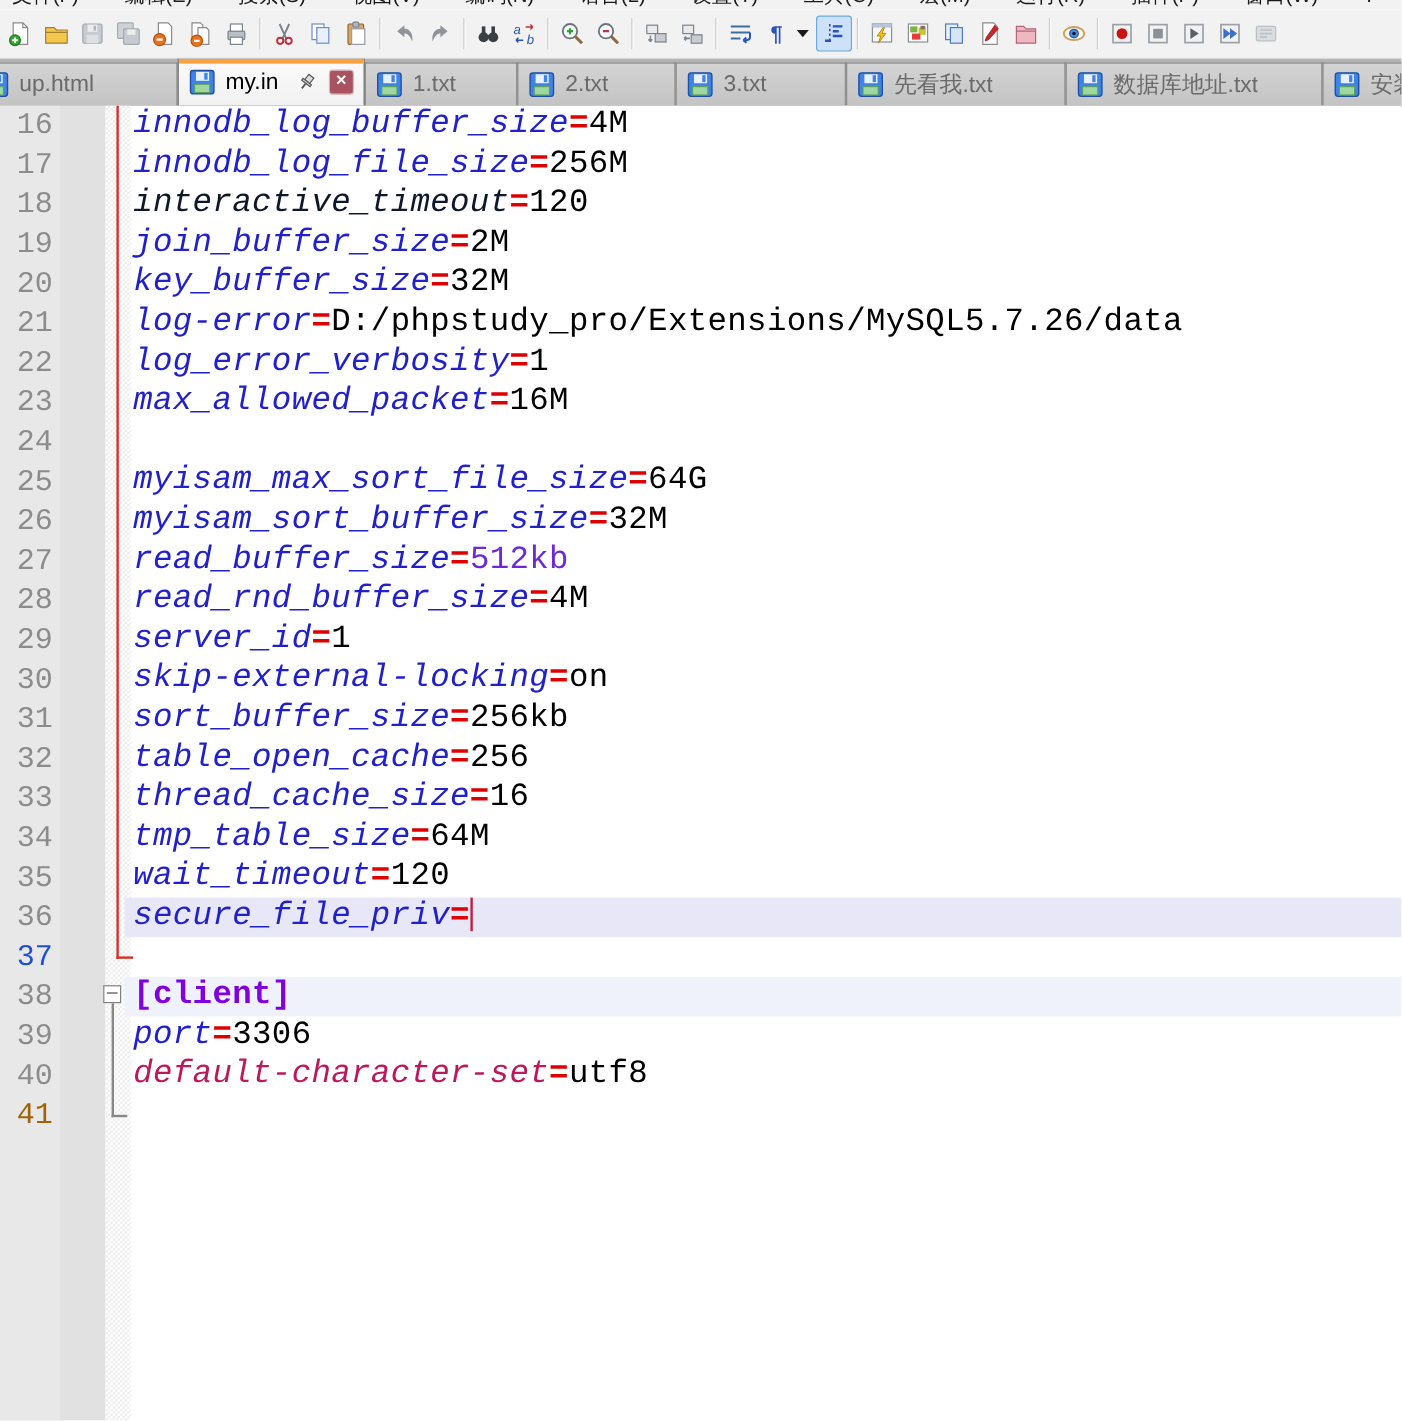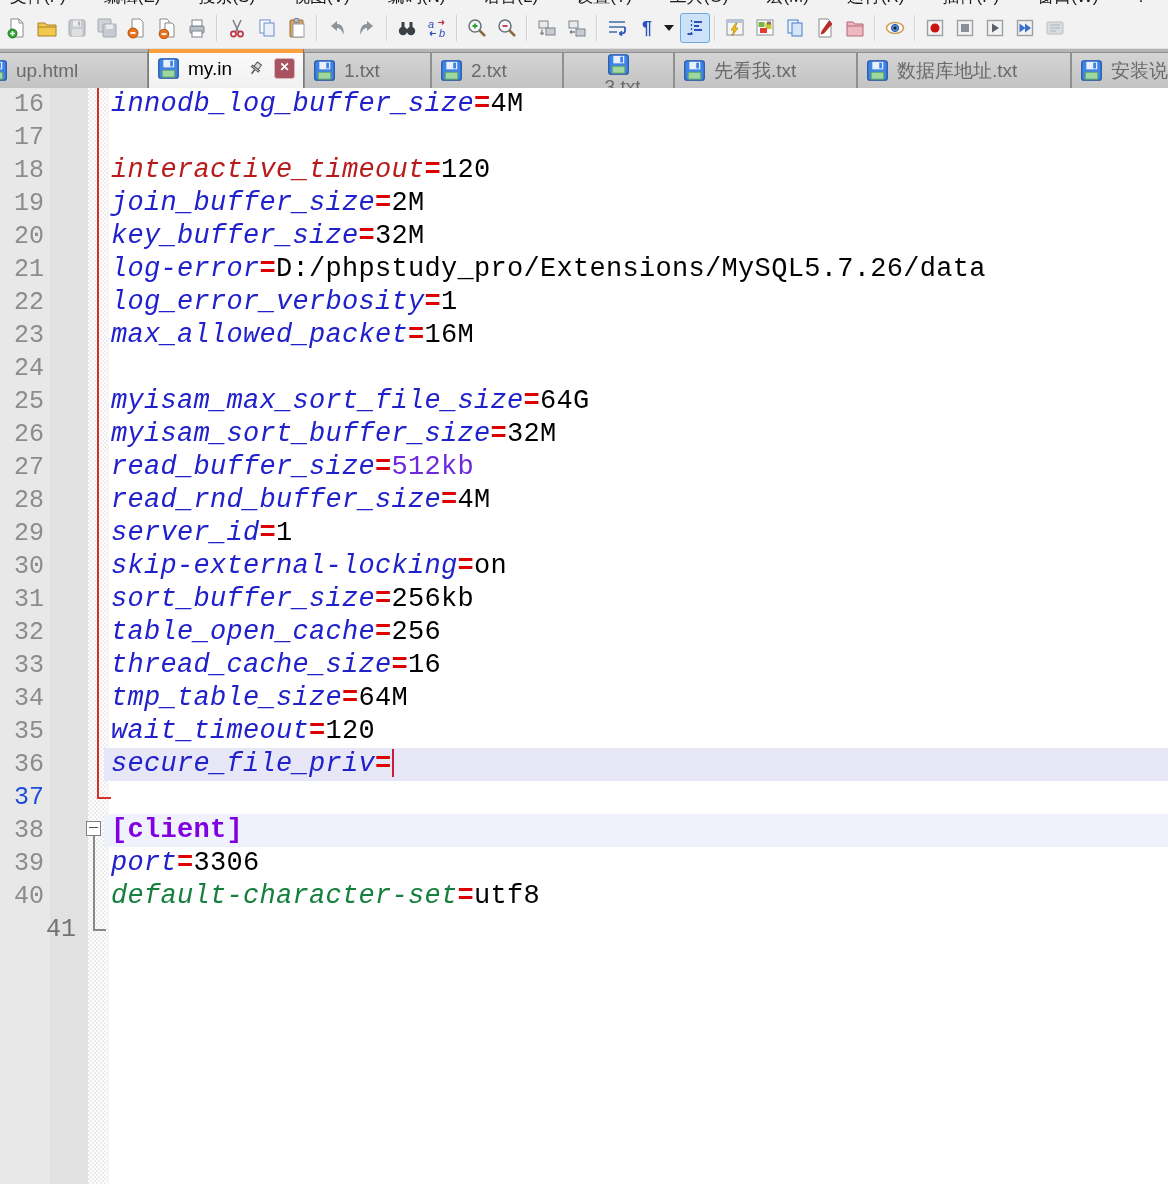--- a/index.html
+++ b/index.html
@@ -468,21 +468,21 @@
       <span class="tab-ico">
         <svg width="23" height="23" viewBox="0 0 20 20" xmlns="http://www.w3.org/2000/svg">
           <rect x="1.5" y="1.5" width="17" height="17" rx="2" fill="#3E83E8" stroke="#1F4FA0"></rect>
           <rect x="5.5" y="2.5" width="9.5" height="6.5" fill="#E8F0FB"></rect>
           <rect x="11.5" y="3.2" width="2.4" height="5" fill="#3E83E8"></rect>
           <rect x="4.5" y="11.5" width="11" height="6" fill="#9ED89E" stroke="#5FA05F" stroke-width="0.8"></rect>
         </svg>
       </span>
       <span class="tab-label">2.txt</span>
     </div>
-    <div class="tab" style="width: 111px; flex-direction: column;">
+    <div class="tab" style="width: 142px;">
       <span class="tab-ico">
         <svg width="23" height="23" viewBox="0 0 20 20" xmlns="http://www.w3.org/2000/svg">
           <rect x="1.5" y="1.5" width="17" height="17" rx="2" fill="#3E83E8" stroke="#1F4FA0"></rect>
           <rect x="5.5" y="2.5" width="9.5" height="6.5" fill="#E8F0FB"></rect>
           <rect x="11.5" y="3.2" width="2.4" height="5" fill="#3E83E8"></rect>
           <rect x="4.5" y="11.5" width="11" height="6" fill="#9ED89E" stroke="#5FA05F" stroke-width="0.8"></rect>
         </svg>
       </span>
       <span class="tab-label">3.txt</span>
     </div>
@@ -530,24 +530,25 @@
     <div class="fold-line" style="left: 97px; top: 0px; width: 2px; height: 711px; background: rgb(217, 48, 37);"></div>
     <div class="fold-line" style="left: 97px; top: 709px; width: 14px; height: 2px; background: rgb(217, 48, 37);"></div>
     <div class="fold-line" style="left: 93px; top: 748px; width: 2px; height: 95px; background: rgb(136, 136, 136);"></div>
     <div class="fold-line" style="left: 93px; top: 841px; width: 13px; height: 2px; background: rgb(136, 136, 136);"></div>
     <div class="row" style="top: 0px;">
       <span class="lnum" style="color: rgb(140, 140, 140);">16</span>
       <span class="code"><span class="seg-key" style="color: rgb(33, 33, 204);">innodb_log_buffer_size</span><span class="seg-eq" style="color: rgb(222, 0, 0);">=</span><span style="color: rgb(0, 0, 0);">4M</span></span>
     </div>
     <div class="row" style="top: 33px;">
       <span class="lnum" style="color: rgb(140, 140, 140);">17</span>
+      <span class="code"><span class="seg-key" style="color: rgb(33, 33, 204);">innodb_log_file_size</span><span class="seg-eq" style="color: rgb(222, 0, 0);">=</span><span style="color: rgb(0, 0, 0);">256M</span></span>
     </div>
     <div class="row" style="top: 66px;">
       <span class="lnum" style="color: rgb(140, 140, 140); text-align: right;">18</span>
-      <span class="code"><span class="seg-key" style="color: #b91c1c;">interactive_timeout</span><span class="seg-eq" style="color: rgb(222, 0, 0);">=</span><span style="color: rgb(0, 0, 0);">120</span></span>
+      <span class="code"><span class="seg-key" style="color: #0f172a;">interactive_timeout</span><span class="seg-eq" style="color: rgb(222, 0, 0);">=</span><span style="color: rgb(0, 0, 0);">120</span></span>
     </div>
     <div class="row" style="top: 99px;">
       <span class="lnum" style="color: rgb(140, 140, 140);">19</span>
       <span class="code"><span class="seg-key" style="color: rgb(33, 33, 204);">join_buffer_size</span><span class="seg-eq" style="color: rgb(222, 0, 0);">=</span><span style="color: rgb(0, 0, 0);">2M</span></span>
     </div>
     <div class="row" style="top: 132px;">
       <span class="lnum" style="color: rgb(140, 140, 140);">20</span>
       <span class="code"><span class="seg-key" style="color: rgb(33, 33, 204);">key_buffer_size</span><span class="seg-eq" style="color: rgb(222, 0, 0);">=</span><span style="color: rgb(0, 0, 0);">32M</span></span>
     </div>
     <div class="row" style="top: 165px;">
@@ -621,19 +622,19 @@
       <span class="lnum" style="color: rgb(140, 140, 140);">38</span>
       <div class="fold-box" style="top: 7px;"></div>
       <span class="code"><span class="seg-section" style="color: rgb(128, 0, 224);">[client]</span></span>
     </div>
     <div class="row" style="top: 759px;">
       <span class="lnum" style="color: rgb(140, 140, 140);">39</span>
       <span class="code"><span class="seg-key" style="color: rgb(33, 33, 204);">port</span><span class="seg-eq" style="color: rgb(222, 0, 0);">=</span><span style="color: rgb(0, 0, 0);">3306</span></span>
     </div>
     <div class="row" style="top: 792px;">
       <span class="lnum" style="color: rgb(140, 140, 140);">40</span>
-      <span class="code"><span class="seg-key" style="color: #15803d;">default-character-set</span><span class="seg-eq" style="color: rgb(222, 0, 0);">=</span><span style="color: rgb(0, 0, 0);">utf8</span></span>
+      <span class="code"><span class="seg-key" style="color: #be185d;">default-character-set</span><span class="seg-eq" style="color: rgb(222, 0, 0);">=</span><span style="color: rgb(0, 0, 0);">utf8</span></span>
     </div>
     <div class="row" style="top: 825px;">
-      <span class="lnum" style="color: #737373; margin-left: 32px;">41</span>
+      <span class="lnum" style="color: #a16207;">41</span>
       <span class="code"></span>
     </div>
   </div>
 
 </body></html>

